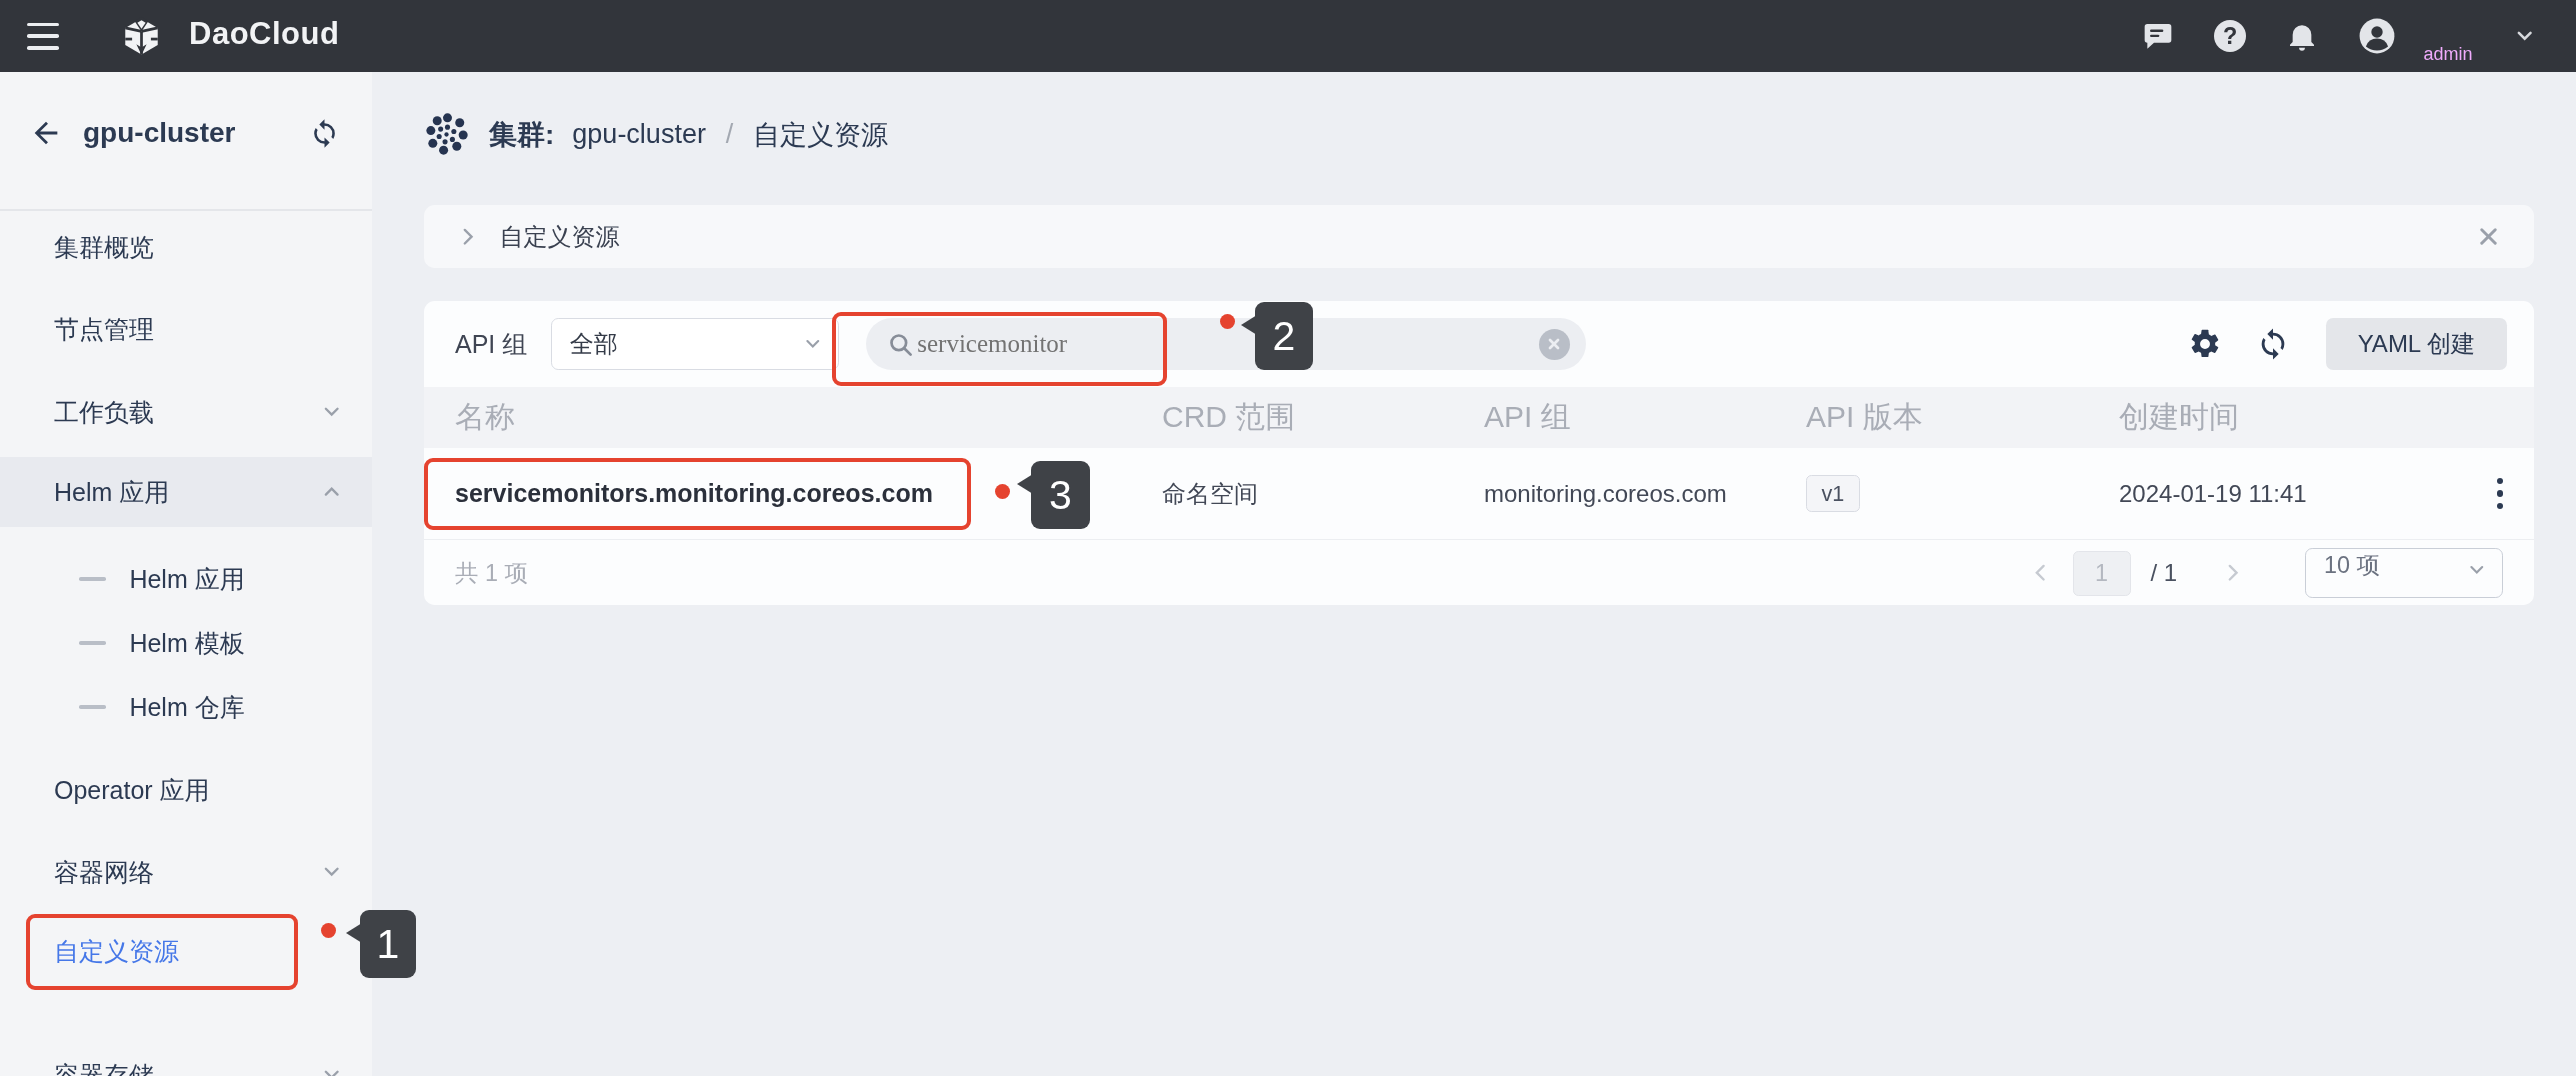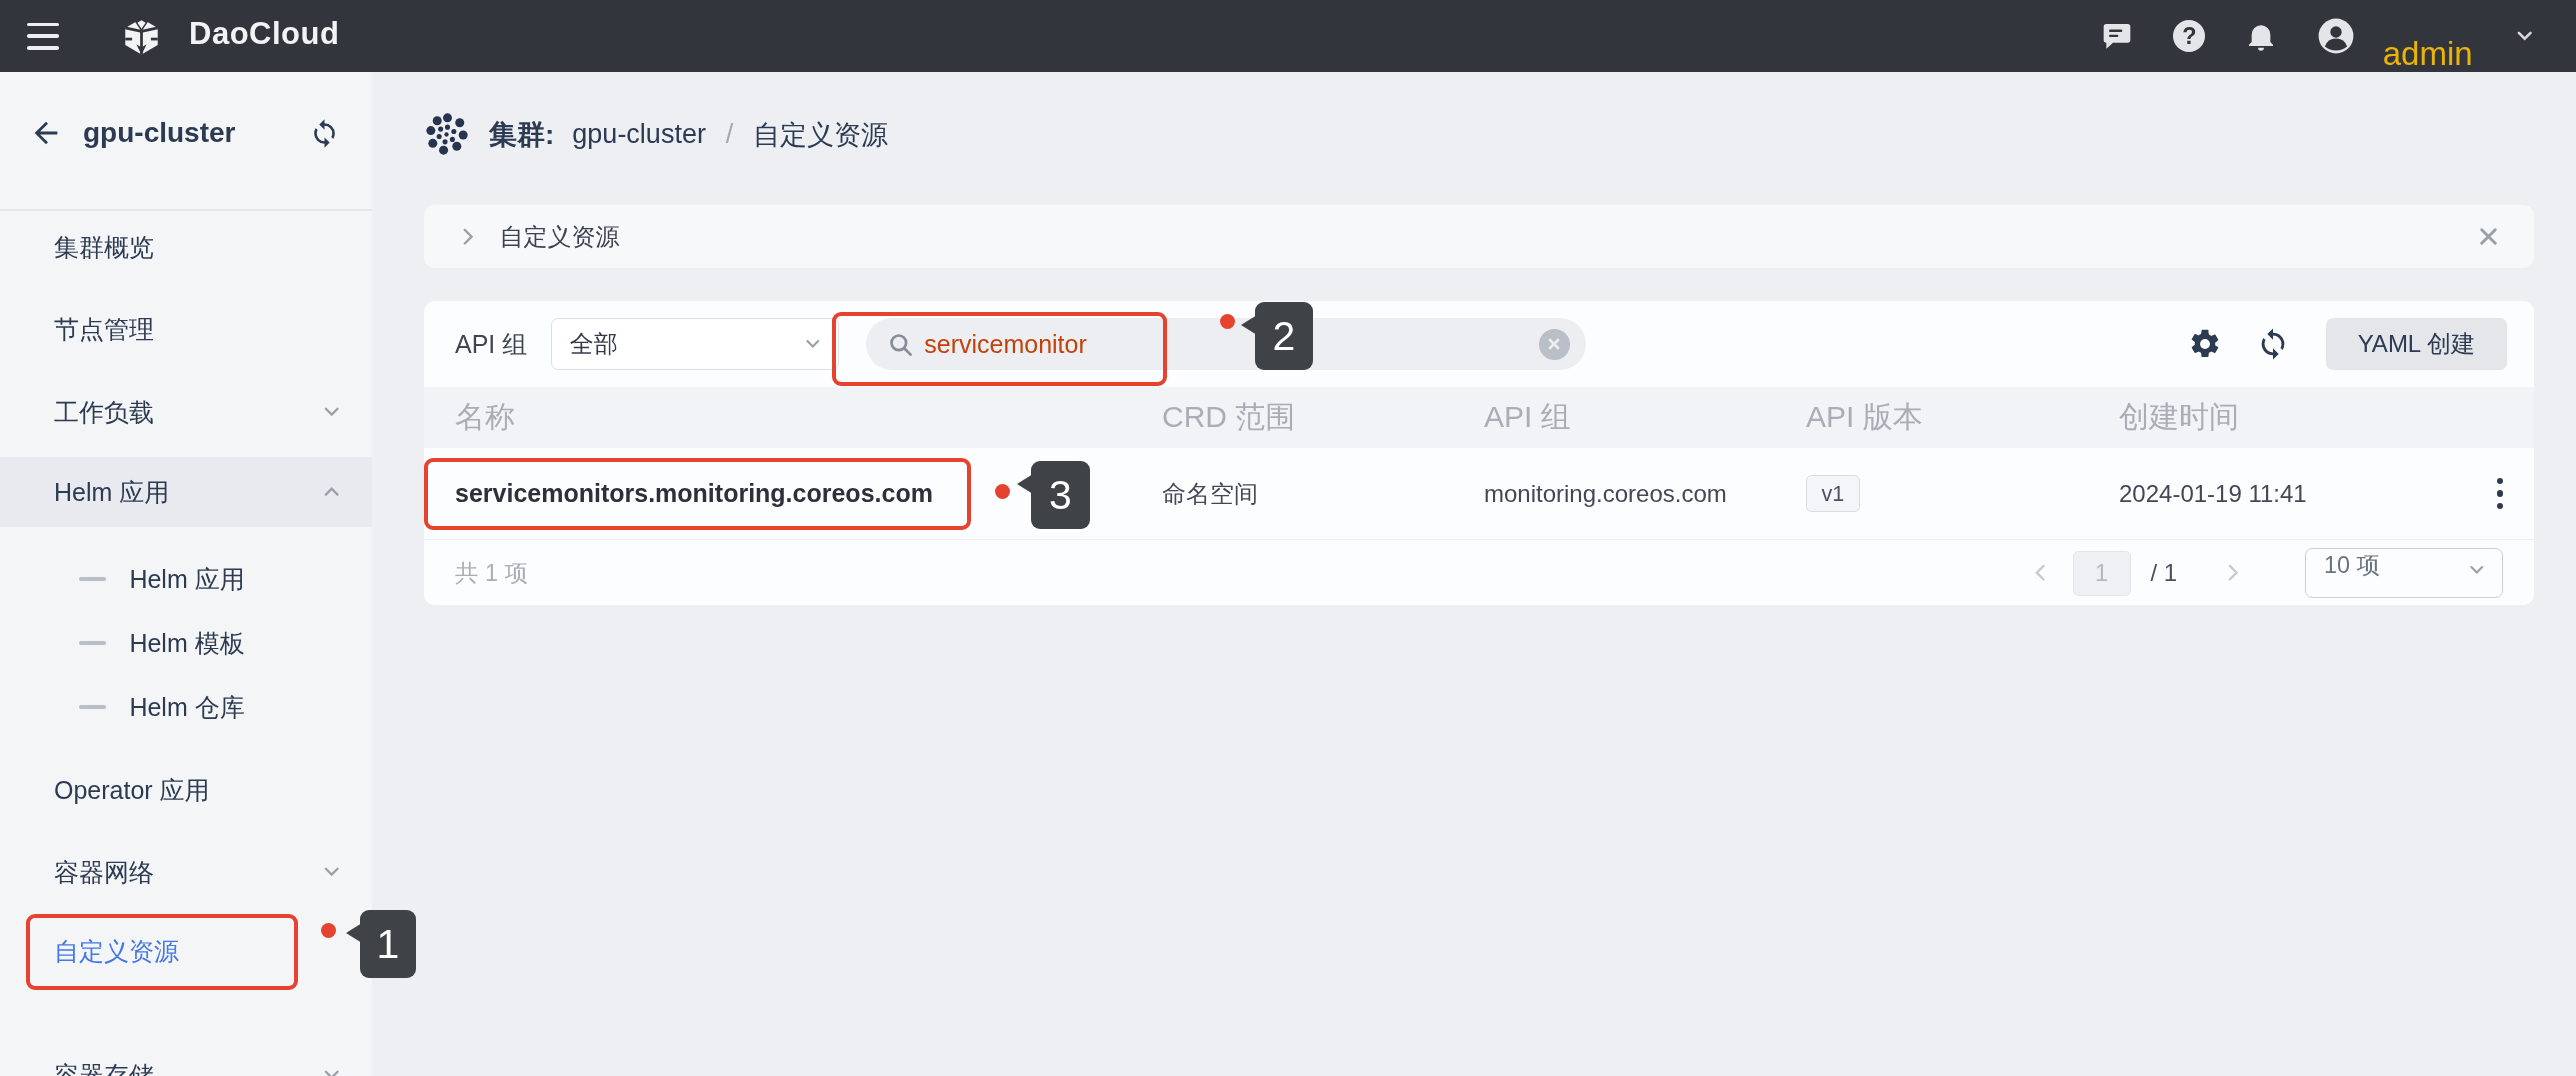--- a/index.html
+++ b/index.html
@@ -11,21 +11,21 @@
   .topbar { position:absolute; left:0; top:0; width:2576px; height:72px; background:#32353b; display:flex; align-items:center; }
   .hamburger { margin-left:27px; width:36px; height:27px; display:flex; flex-direction:column; justify-content:space-between; cursor:pointer; }
   .hamburger span { display:block; width:32px; height:3.6px; background:#eceef1; border-radius:1.8px; }
   .brand { display:flex; align-items:flex-start; margin-left:58px; gap:27px; }
   .brand-logo { width:41px; height:41px; }
   .brand-name { color:#f2f3f5; font-size:31px; font-weight:bold; letter-spacing:0.5px; }
   .topbar-right { margin-left:auto; display:flex; align-items:center; gap:40px; padding-right:40px; }
   .tb-icon { width:32px; height:32px; color:#e3e5e9; display:flex; align-items:center; justify-content:center; }
   .help-circle { width:32px; height:32px; border-radius:50%; background:#e3e5e9; color:#32353b; font-size:23.4px; font-weight:bold; display:flex; align-items:center; justify-content:center; }
   .avatar { width:38px; height:38px; color:#e3e5e9; }
-  .admin-name { color:#eab308; font-size:33px; margin-left:-12.6px;margin-top:36px; }
+  .admin-name { color:#f0abfc; font-size:18px; margin-left:-12.6px;margin-top:36px; }
   .tb-chevron { width:23.4px; height:23.4px; color:#d7d9dd; }
 
   
   .sidebar { position:absolute; left:0; top:72px; width:372px; height:1004px; background:#f4f5f7; }
   .side-head { position:absolute; left:0; top:32px; width:100%; height:58px; display:flex; align-items:center; }
   .back-ic { width:34px; height:34px; color:#2c3a52; margin-left:29px; }
   .side-title { font-size:28px; font-weight:bold; color:#2c3a52; margin-left:20px; }
   .switch-ic { width:31px; height:31px; color:#2c3a52; margin-left:auto; margin-right:32px; }
   .side-divider { position:absolute; left:0; right:0; top:137px; height:1.8px; background:#e4e6ea; }
   .snav { position:absolute; left:0; right:0; height:58px; display:flex; align-items:center; padding-left:54px; font-size:25px; color:#2c3a52; cursor:pointer; }
@@ -50,21 +50,21 @@
   .cp-close { margin-left:auto; width:27px; height:27px; color:#9aa0aa; cursor:pointer; }
 
   
   .main-panel { position:absolute; left:424px; top:301px; width:2110px; height:304px; background:#fcfdfe; border-radius:10.8px; overflow:hidden; }
   .filter-row { height:86px; display:flex; align-items:center; padding-left:31px; position:relative; }
   .fl-label { font-size:25px; color:#3f4553; }
   .select-box { margin-left:23.4px; width:288px; height:52px; background:#fff; border:1.8px solid #d9dce3; border-radius:7.2px; display:flex; align-items:center; padding:0 18px; font-size:24px; color:#343b48; position:relative; cursor:pointer; }
   .select-box .chev { position:absolute; right:14.4px; width:21.6px; height:21.6px; color:#9aa0aa; }
   .search-pill { margin-left:27px; width:720px; height:52px; background:#eceef2; border-radius:26px; display:flex; align-items:center; padding-left:21.6px; position:relative; }
   .mag-ic { width:27px; height:27px; color:#878d98; flex:0 0 auto; }
-  .search-pill input { border:none; outline:none; background:transparent; margin-left:10px; font-size:25px; color:#c2410c; width:504px; font-family:Liberation Sans, sans-serif; }
+  .search-pill input { border:none; outline:none; background:transparent; margin-left:3px; font-size:25px; color:#737373; width:504px; font-family:Liberation Serif, serif; }
   .clear-ic { position:absolute; right:16px; width:31px; height:31px; border-radius:50%; background:#b9bec7; color:#eceef2; display:flex; align-items:center; justify-content:center; cursor:pointer; }
   .clear-ic svg { width:16px; height:16px; }
   .fr-spacer { flex:1; }
   .tool-ic { width:34px; height:34px; color:#2c3a52; cursor:pointer; }
   .tool-ic + .tool-ic { margin-left:34px; }
   .yaml-btn { margin-left:36px; margin-right:27px; height:52px; padding:0 32px; background:#e4e6ea; border-radius:7.2px; font-size:24px; color:#2c3a52; display:flex; align-items:center; cursor:pointer; white-space:nowrap; }
 
   .thead { height:61px; background:#f2f3f6; display:flex; align-items:center; font-size:30px; color:#a9adb6; }
   .c1 { width:738px; padding-left:31px; } .c2 { width:322px; } .c3 { width:322px; } .c4 { width:313px; } .c5 { width:347px; } .c6 { flex:1; display:flex; justify-content:center; }
   .trow { height:91px; display:flex; align-items:center; font-size:24px; color:#424856; background:#fcfdfe; }

